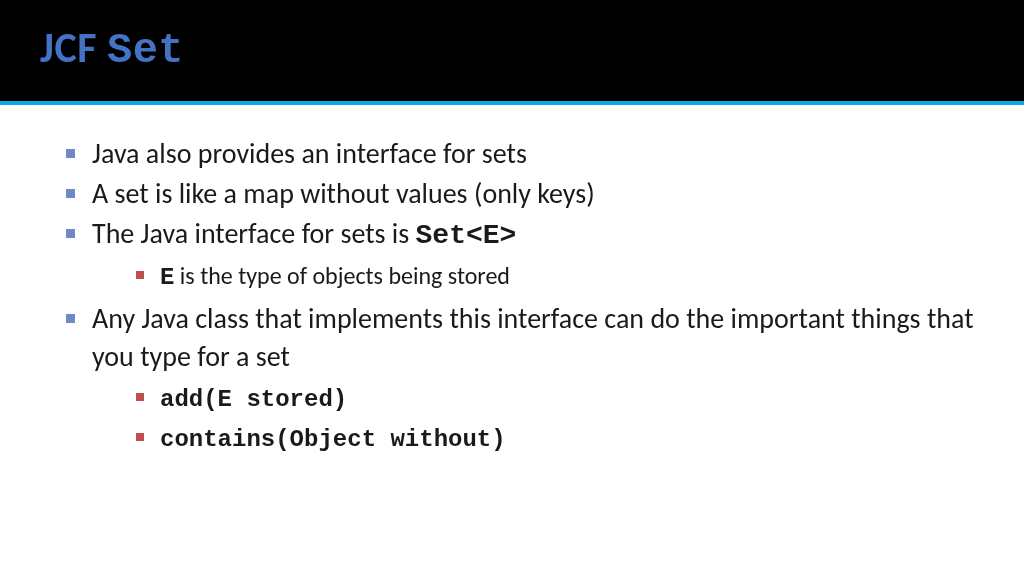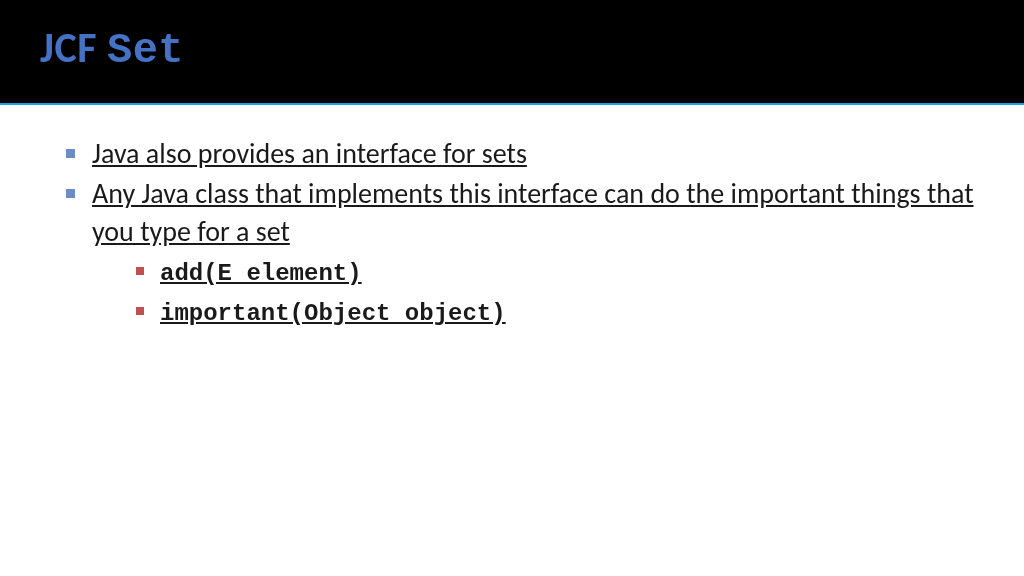--- a/index.html
+++ b/index.html
@@ -7,21 +7,21 @@
     width: 1024px;
     height: 576px;
     background: #ffffff;
     font-family: Calibri, "Segoe UI", Arial, sans-serif;
     overflow: hidden;
   }
   .header {
     background: #000000;
     height: 105px;
     padding: 22px 40px 0 40px;
-    border-bottom: 2px solid #0ea5e9;
+    border-bottom: 4px solid #0ea5e9;
   }
   .title {
     font-size: 42px;
     font-weight: bold;
     color: #4472c4;
     letter-spacing: 0.5px;
   }
   .title .mono {
     font-family: "Courier New", Courier, monospace;
     font-weight: bold;
@@ -32,21 +32,20 @@
   ul.main {
     list-style: none;
   }
   ul.main > li {
     position: relative;
     font-size: 28px;
     color: #1a1a1a;
     line-height: 1.35;
     padding-left: 32px;
     margin-bottom: 2px;
-    text-decoration: underline;
   }
   ul.main > li::before {
     content: "";
     position: absolute;
     left: 6px;
     top: 14px;
     width: 9px;
     height: 9px;
     background: #6d8cc7;
   }
@@ -83,21 +82,28 @@
 
 <div class="header">
   <div class="title">
     <span>JCF </span><span class="mono">Set</span>
   </div>
 </div>
 
 <div class="content">
   <ul class="main">
     <li><span>Java also provides an interface for sets</span></li>
+    <li><span>A set is like a map without values (only keys)</span></li>
+    <li>
+      <span>The Java interface for sets is </span><span class="code">Set&lt;E&gt;</span>
+      <ul class="sub">
+        <li><span class="code">E</span><span> is the type of objects being stored</span></li>
+      </ul>
+    </li>
     <li>
       <span>Any Java class that implements this interface can do the important things that you type for a set</span>
       <ul class="sub">
-        <li><span class="code">add(E element)</span></li>
-        <li><span class="code">important(Object object)</span></li>
+        <li><span class="code">add(E stored)</span></li>
+        <li><span class="code">contains(Object without)</span></li>
       </ul>
     </li>
   </ul>
 </div>
 
 </body></html>

